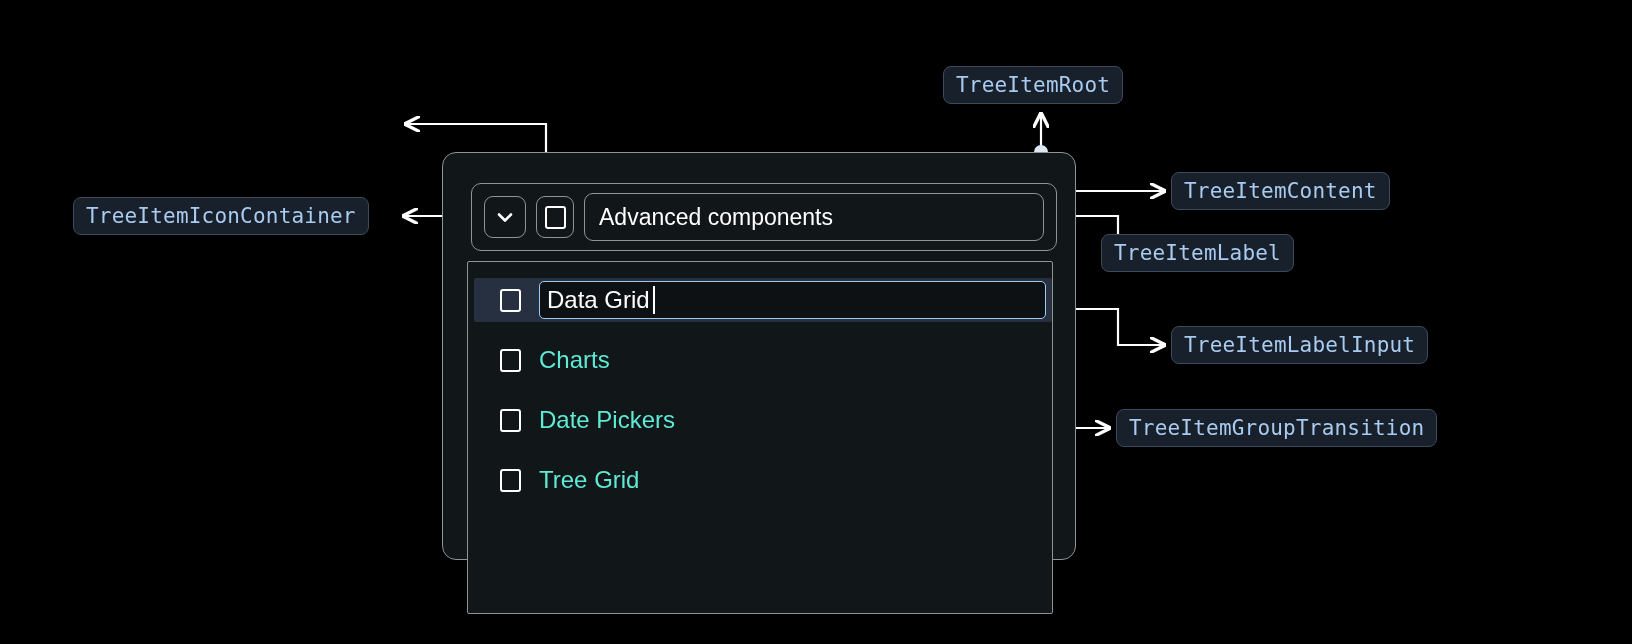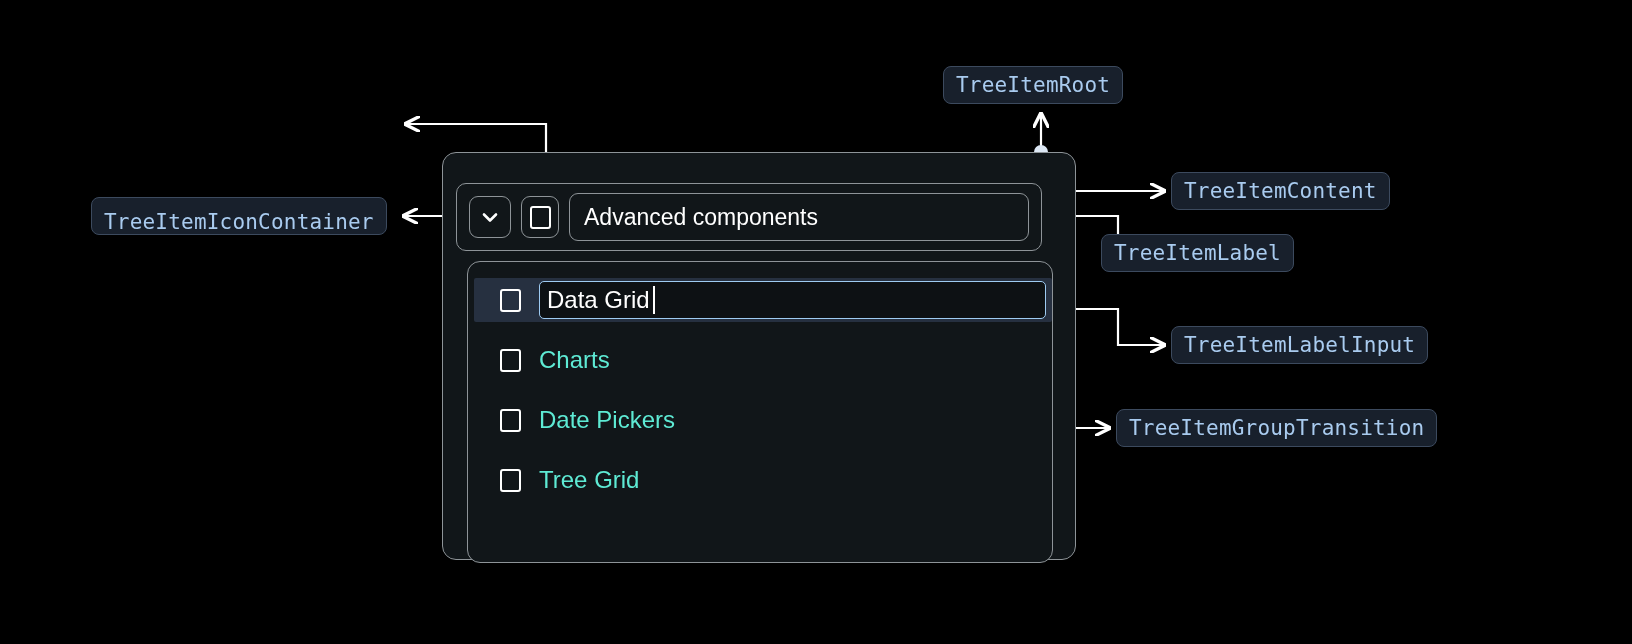--- a/index.html
+++ b/index.html
@@ -54,21 +54,21 @@
     width: 634px;
     height: 408px;
     background: #111619;
     border: 1px solid #8e9498;
     border-radius: 14px;
   }
 
   
   #content-row {
     position: absolute;
-    left: 13px;
+    left: 28px;
     top: 30px;
     width: 586px;
     height: 68px;
     background: #111619;
     border: 1px solid #8e9498;
     border-radius: 10px;
     display: flex;
     align-items: center;
     padding: 0 12px;
     gap: 10px;
@@ -117,24 +117,24 @@
     color: #ffffff;
     font-size: 23px;
   }
 
   
   #group-transition {
     position: absolute;
     left: 24px;
     top: 108px;
     width: 586px;
-    height: 302px;
+    height: 353px;
     background: #111619;
     border: 1px solid #8e9498;
-    border-radius: 13px;
+    border-radius: 2px;
     padding-top: 16px;
   }
 
   .tree-row {
     position: relative;
     display: flex;
     align-items: center;
     height: 44px;
     margin: 0 0 16px 0;
     padding-left: 32px;
@@ -218,21 +218,21 @@
       <circle cx="480" cy="216" r="7"></circle>
       <circle cx="1041" cy="152" r="7"></circle>
       <circle cx="1052" cy="191" r="7"></circle>
       <circle cx="1041" cy="216" r="7"></circle>
       <circle cx="1041" cy="309" r="7"></circle>
       <circle cx="1052" cy="428" r="7"></circle>
     </g>
   </svg>
 
 
-  <div class="chip" style="left:91px;   top:197px;align-items:flex-end;">
+  <div class="chip" style="left:73px;   top:197px;">
     <span>TreeItemIconContainer</span>
   </div>
 
   <div class="chip" style="left:943px;  top:66px;">
     <span>TreeItemRoot</span>
   </div>
 
   <div class="chip" style="left:1171px; top:172px;">
     <span>TreeItemContent</span>
   </div>

